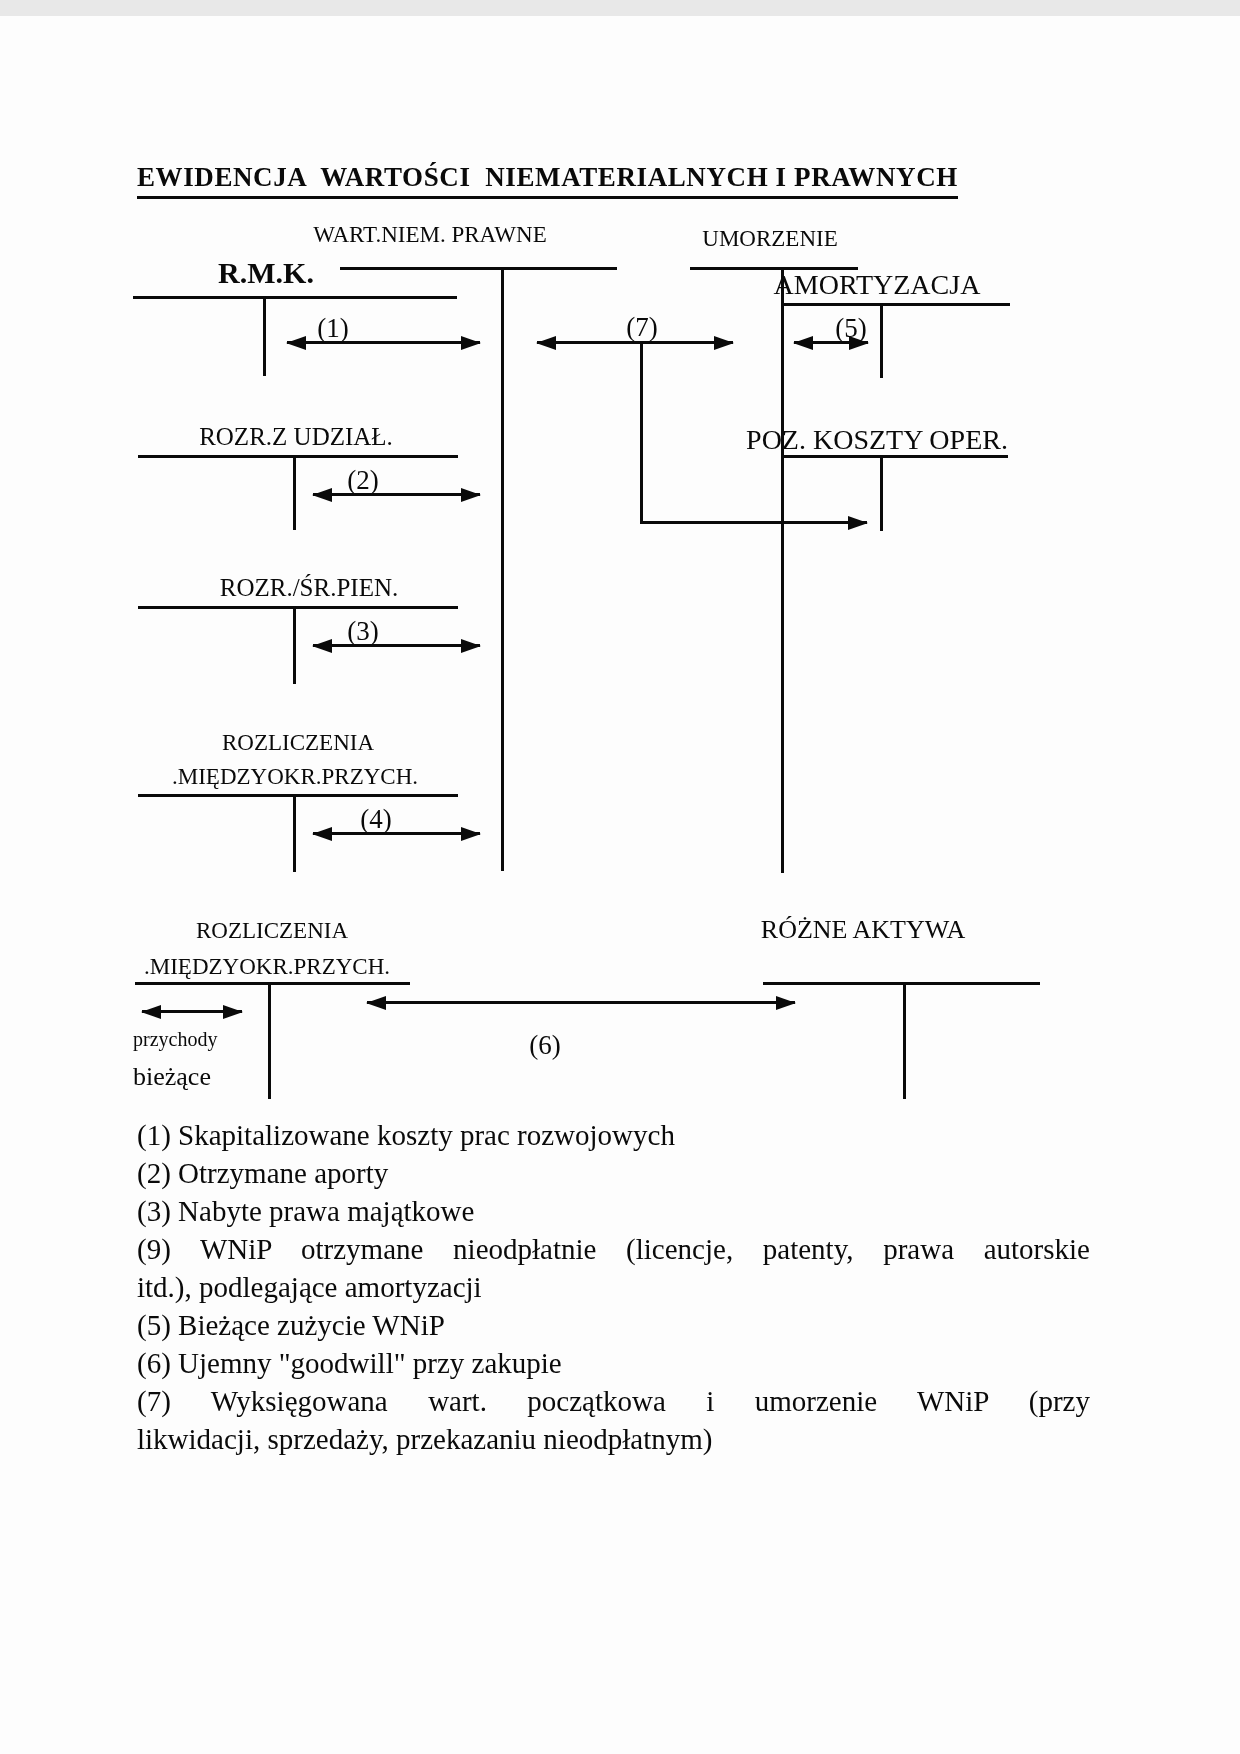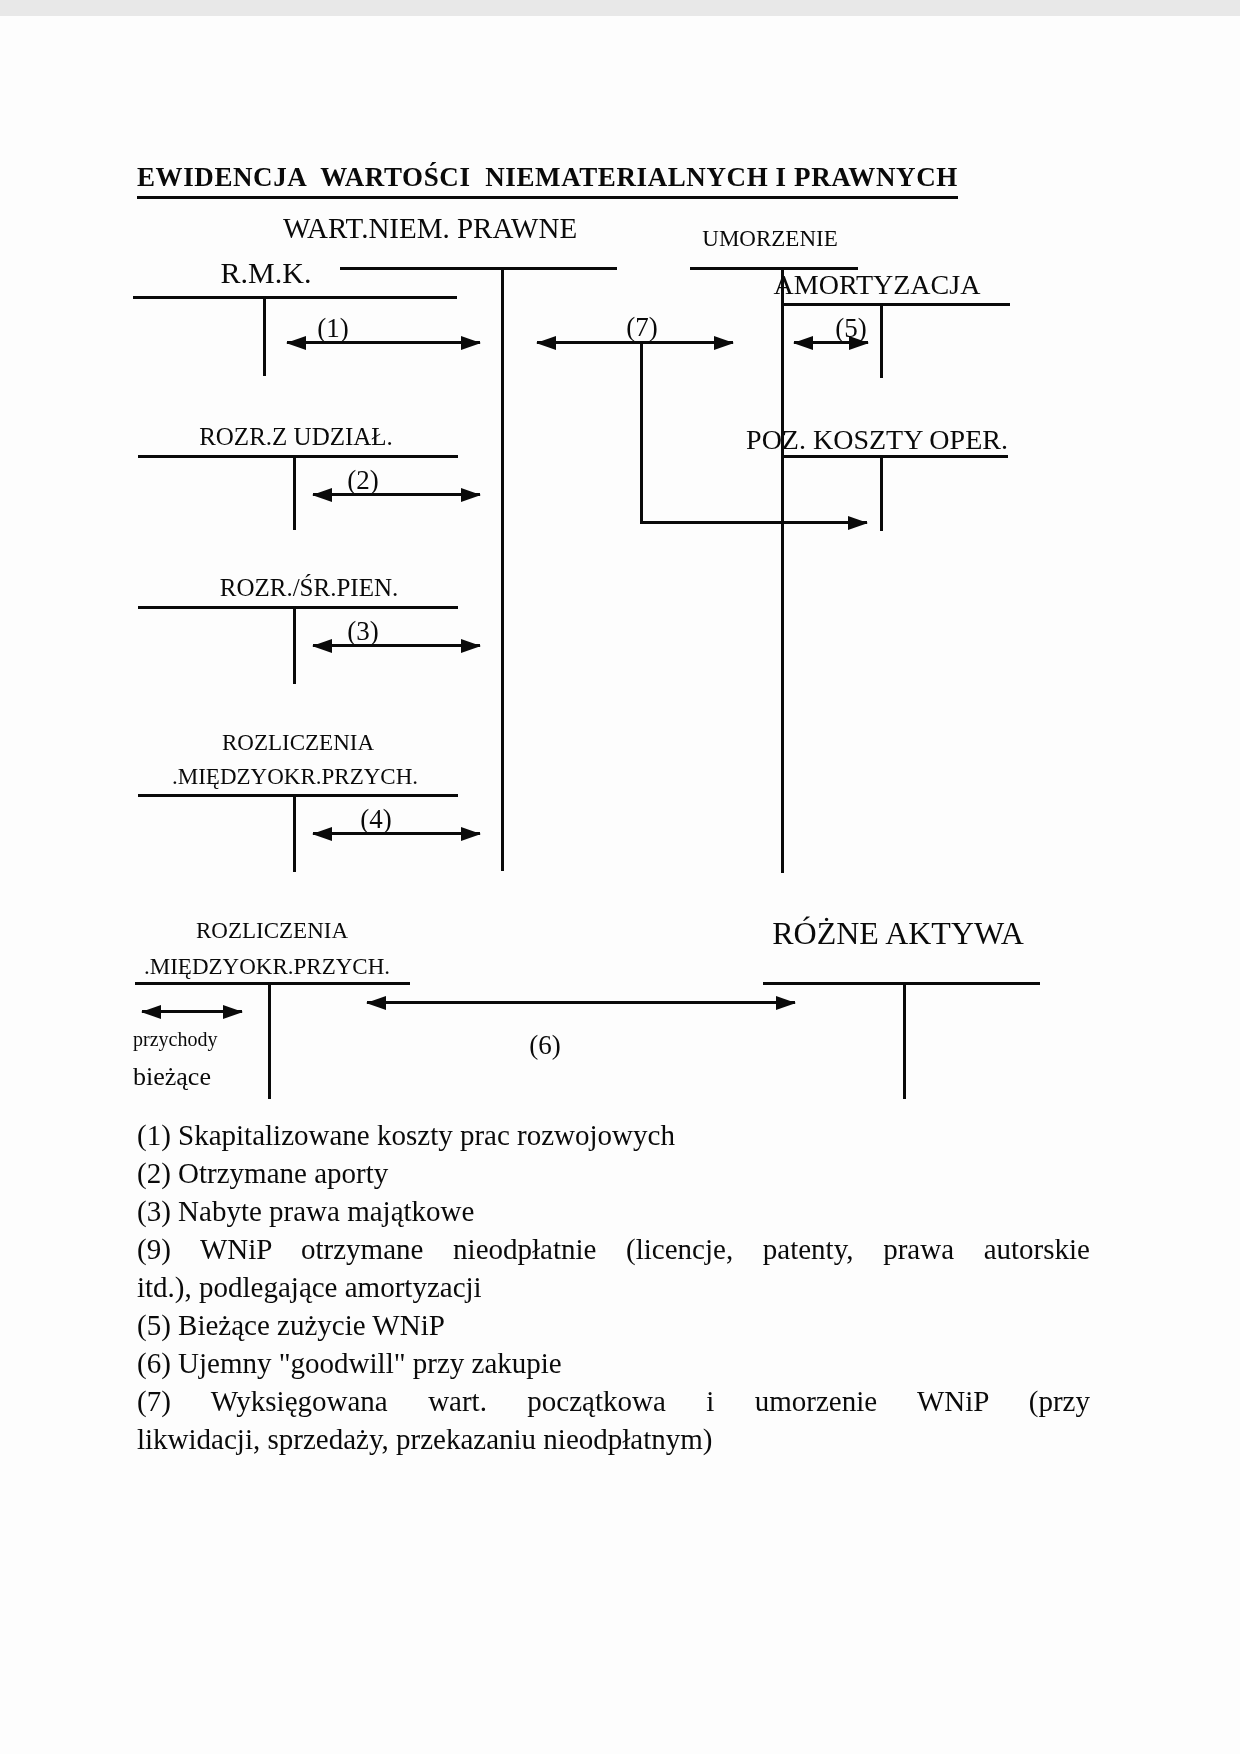--- a/index.html
+++ b/index.html
@@ -41,32 +41,32 @@
   }
   .legend .just { text-align:justify; text-align-last:justify; }
 </style>
 </head>
 <body>
 
 <div class="page">
 
   <div class="title">EWIDENCJA  WARTOŚCI  NIEMATERIALNYCH I PRAWNYCH</div>
 
-  <div class="lbl ctr" style="left:430px; top:196px; font-size:29px;">WART.NIEM. PRAWNE</div>
+  <div class="lbl ctr" style="left:430px; top:206px; font-size:23px;">WART.NIEM. PRAWNE</div>
   <div class="lbl ctr" style="left:770px; top:210px; font-size:23px;">UMORZENIE</div>
-  <div class="lbl ctr" style="left:266px; top:240px; font-size:30px;">R.M.K.</div>
+  <div class="lbl ctr" style="left:266px; top:240px; font-size:30px;font-weight:bold;">R.M.K.</div>
   <div class="lbl ctr" style="left:877px; top:253px; font-size:28px;">AMORTYZACJA</div>
   <div class="lbl ctr" style="left:296px; top:407px; font-size:25px;">ROZR.Z UDZIAŁ.</div>
   <div class="lbl ctr" style="left:877px; top:408px; font-size:28px;">POZ. KOSZTY OPER.</div>
   <div class="lbl ctr" style="left:309px; top:558px; font-size:25px;">ROZR./ŚR.PIEN.</div>
   <div class="lbl ctr" style="left:298px; top:714px; font-size:23px;">ROZLICZENIA</div>
   <div class="lbl ctr" style="left:295px; top:748px; font-size:23px;">.MIĘDZYOKR.PRZYCH.</div>
   <div class="lbl ctr" style="left:272px; top:902px; font-size:23px;">ROZLICZENIA</div>
   <div class="lbl ctr" style="left:267px; top:938px; font-size:23px;">.MIĘDZYOKR.PRZYCH.</div>
-  <div class="lbl ctr" style="left:898px; top:899px; font-size:32px;font-family:Liberation Serif, serif;">RÓŻNE AKTYWA</div>
+  <div class="lbl ctr" style="left:863px; top:899px; font-size:26px;font-family:Liberation Serif, serif;">RÓŻNE AKTYWA</div>
 
   <div class="hline" style="left:340px; top:251px; width:277px;"></div>
   <div class="hline" style="left:690px; top:251px; width:168px;"></div>
   <div class="hline" style="left:133px; top:280px; width:324px;"></div>
   <div class="hline" style="left:782px; top:287px; width:228px;"></div>
   <div class="hline" style="left:138px; top:439px; width:320px;"></div>
   <div class="hline" style="left:782px; top:439px; width:226px;"></div>
   <div class="hline" style="left:138px; top:590px; width:320px;"></div>
   <div class="hline" style="left:138px; top:778px; width:320px;"></div>
   <div class="hline" style="left:135px; top:966px; width:275px;"></div>

